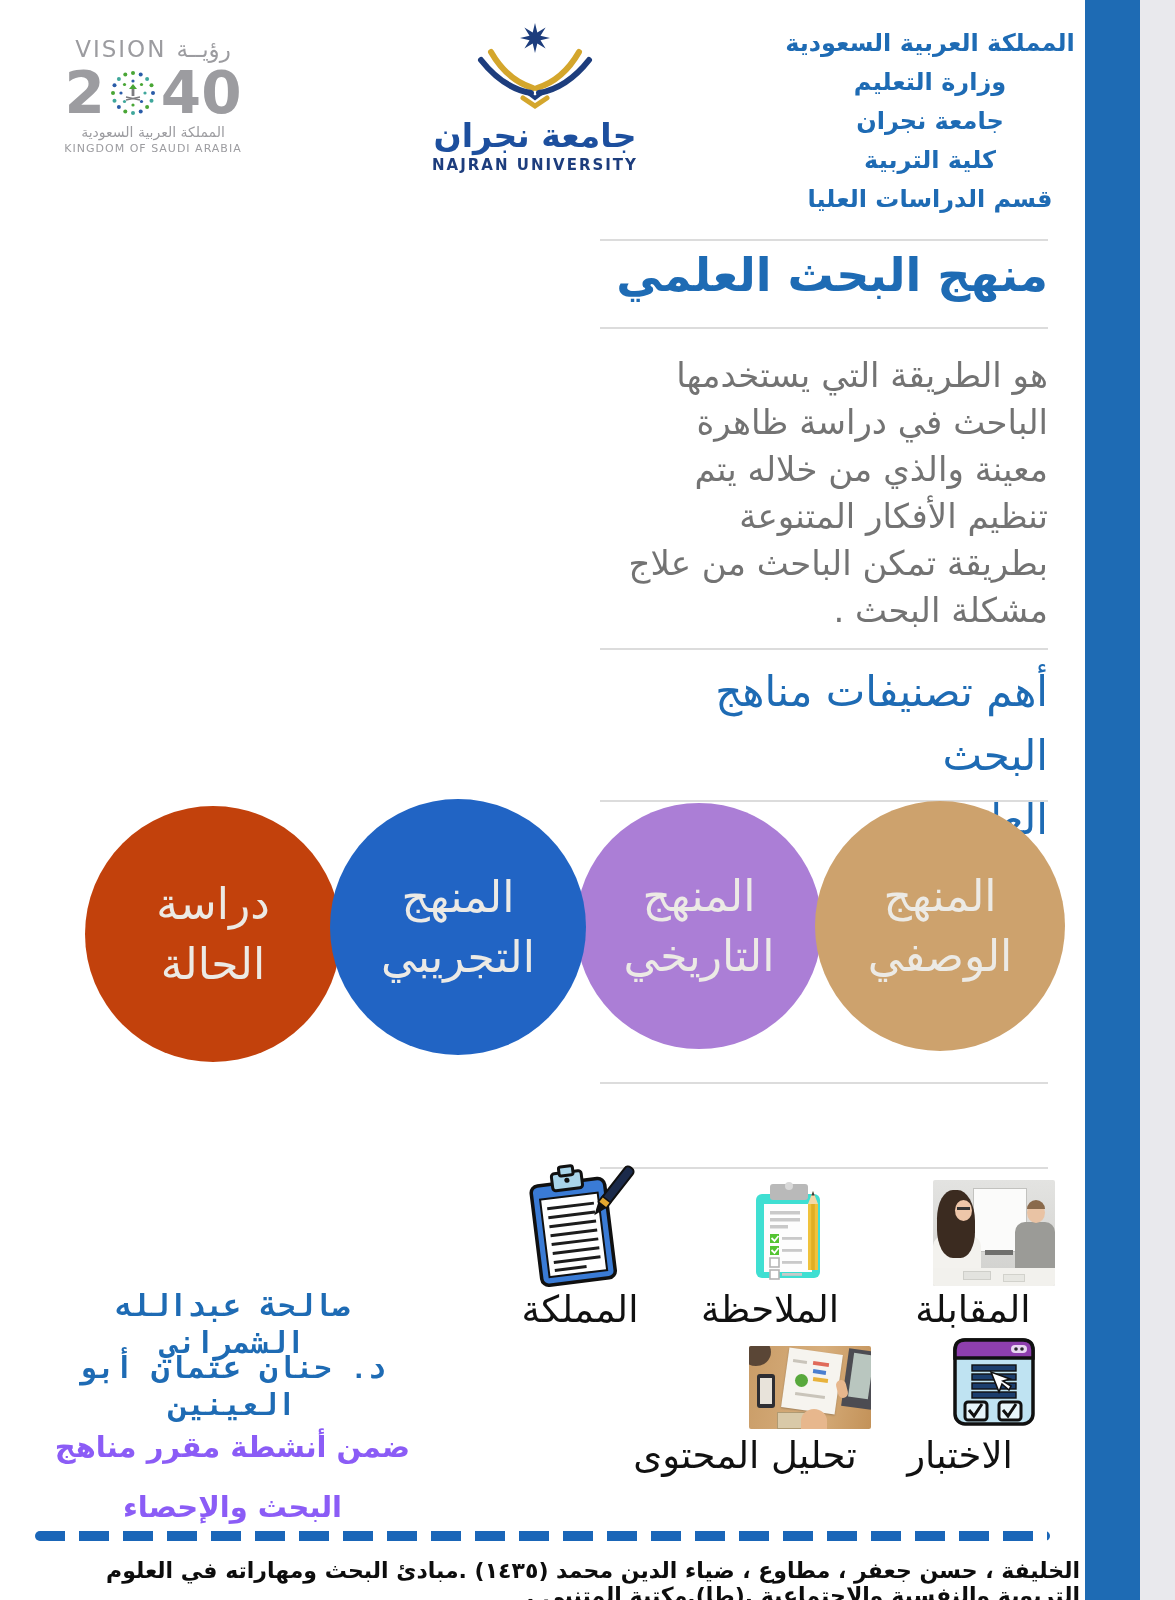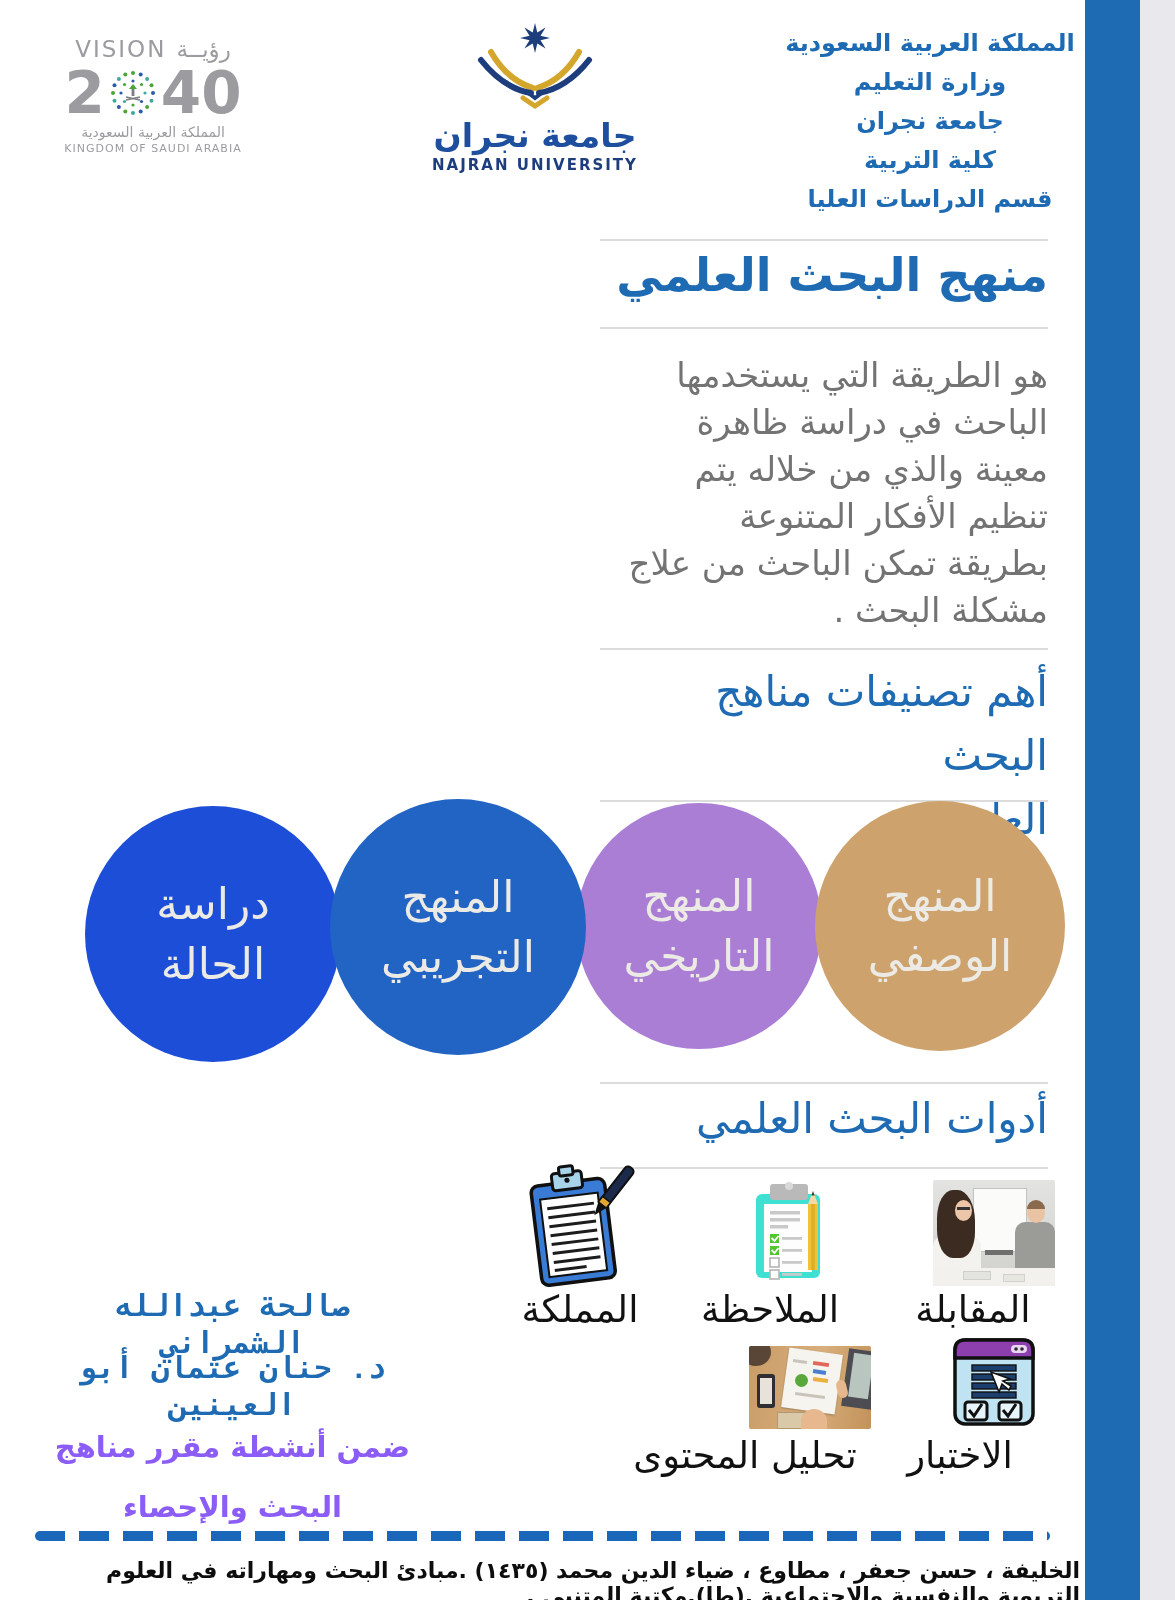--- a/index.html
+++ b/index.html
@@ -217,38 +217,37 @@
   <div class="definition">هو الطريقة التي يستخدمها
 الباحث في دراسة ظاهرة
 معينة والذي من خلاله يتم
 تنظيم الأفكار المتنوعة
 بطريقة تمكن الباحث من علاج
 مشكلة البحث .</div>
 
   <div class="section-heading h-class">أهم تصنيفات مناهج البحث
 العلمي</div>
 
-  <div class="circle c-green" style="background: #1d4ed8;">
+  <div class="circle c-green" style="background: #c2410c;">
     <div class="clabel">دراسة
 الحالة</div>
   </div>
   <div class="circle c-purple" style="background: rgb(171, 126, 214);">
     <div class="clabel">المنهج
 التاريخي</div>
   </div>
   <div class="circle c-blue" style="background: rgb(33, 100, 196);">
     <div class="clabel">المنهج
 التجريبي</div>
   </div>
   <div class="circle c-tan" style="background: rgb(205, 162, 109);">
     <div class="clabel">المنهج
 الوصفي</div>
   </div>
 
-  <div class="section-heading h-tools">أدوات البحث العلمي</div>
 
   <div class="photo iv" style="left:933px;top:1180px;width:122px;height:106px;">
     <div class="board"></div>
       <div class="tray"></div>
     <div class="w-body"></div>
       <div class="w-hair"></div>
       <div class="w-face"></div>
       <div class="w-glass"></div>
     <div class="m-body"></div>
       <div class="m-head"></div>

